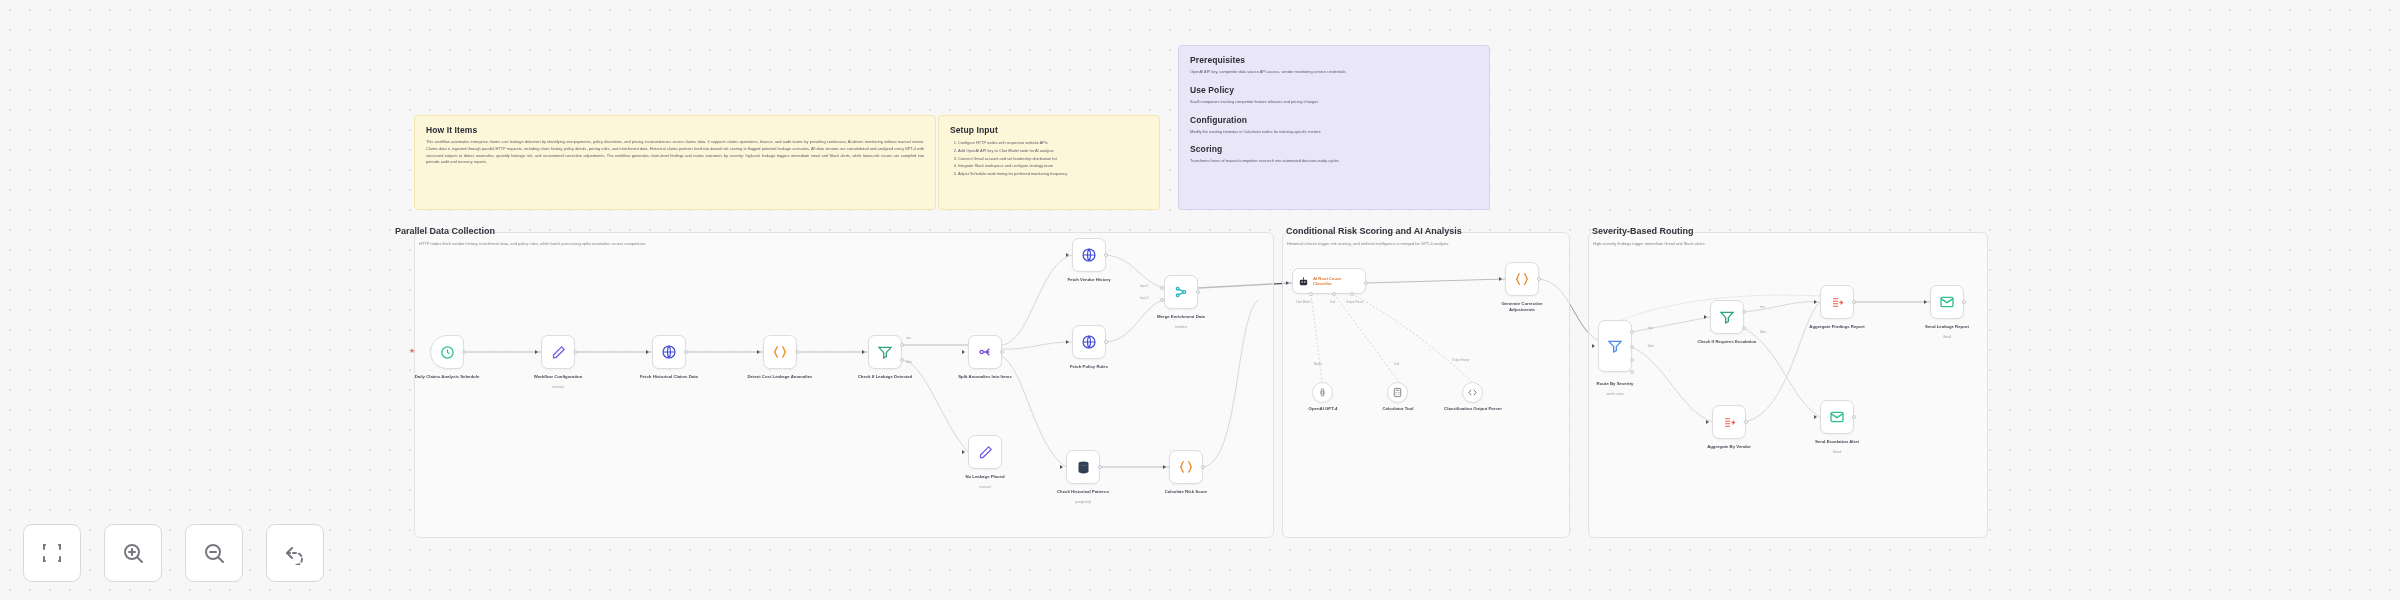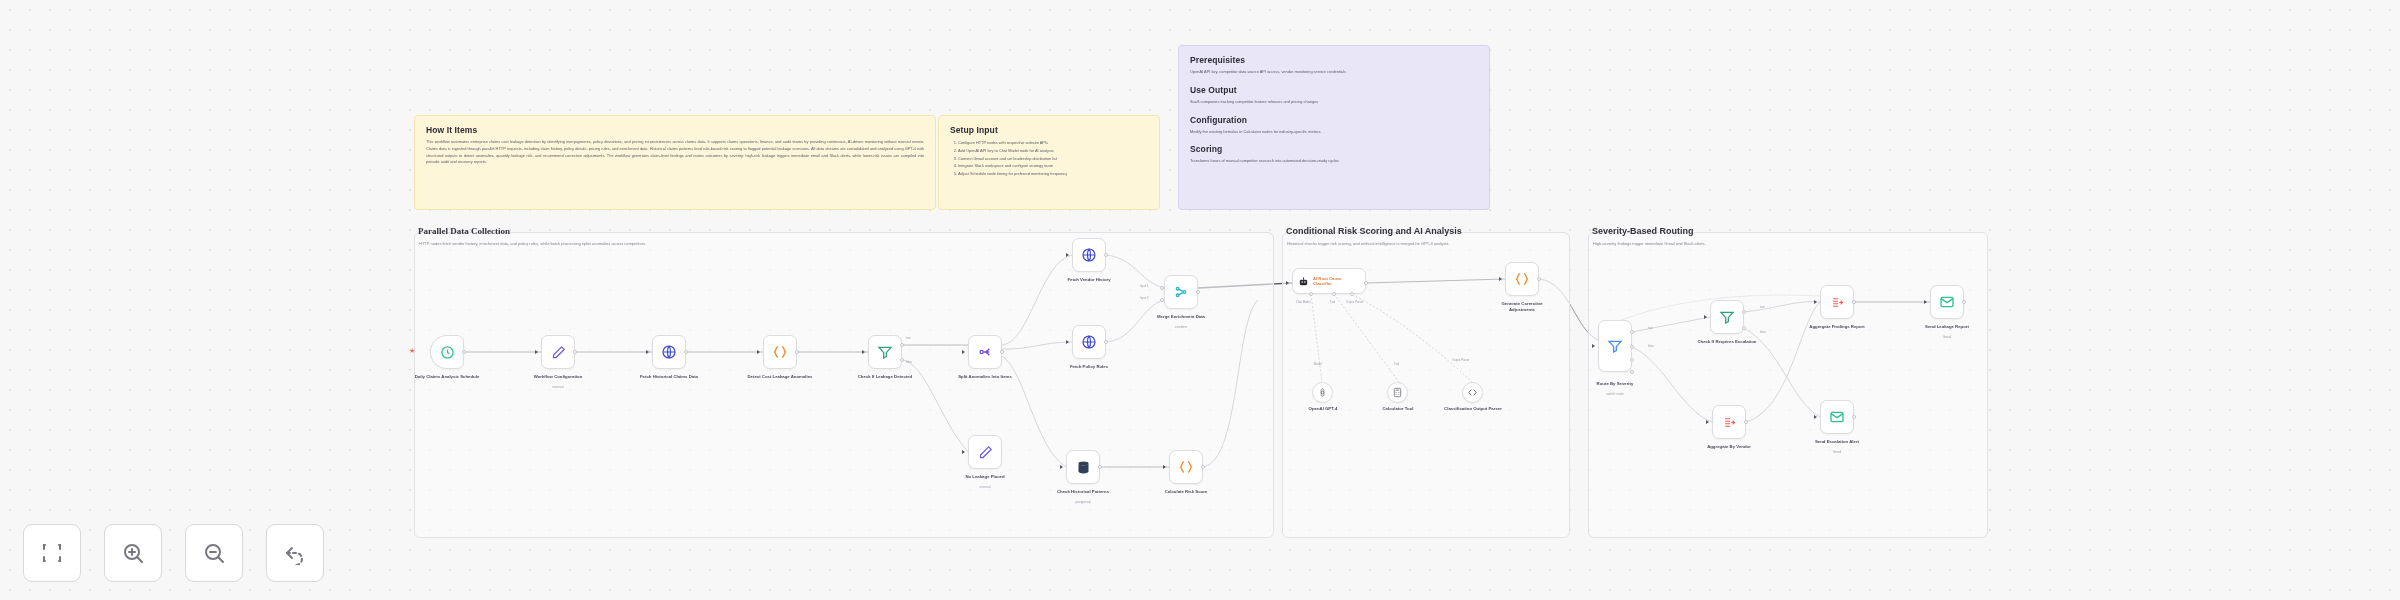--- a/index.html
+++ b/index.html
@@ -239,30 +239,30 @@
       <li>Add OpenAI API key to Chat Model node for AI analysis</li>
       <li>Connect Gmail account and set leadership distribution list</li>
       <li>Integrate Slack workspace and configure strategy team</li>
       <li>Adjust Schedule node timing for preferred monitoring frequency</li>
     </ol>
   </div>
 
   <div class="note note-purple" style="left:1178px; top:45px; width:312px; height:165px;">
     <h3>Prerequisites</h3>
     <p>OpenAI API key, competitor data source API access, vendor monitoring service credentials</p>
-    <h3 class="sub">Use Output</h3>
+    <h3 class="sub">Use Policy</h3>
     <p>SaaS companies tracking competitor feature releases and pricing changes</p>
     <h3 class="sub">Configuration</h3>
     <p>Modify the existing formulas in Calculator nodes for industry-specific metrics</p>
     <h3 class="sub">Scoring</h3>
     <p>Transforms hours of manual competitor research into automated decision-ready cycles</p>
   </div>
 
   <div class="section" style="left:414px; top:232px; width:860px; height:306px;"></div>
-  <div class="section-title" style="left:418px; top:226px;font-family:Liberation Serif, serif;">Parallel Data Collection</div>
+  <div class="section-title" style="left:395px; top:226px;">Parallel Data Collection</div>
   <div class="section-sub" style="left:419px; top:241px;">HTTP nodes fetch vendor history, enrichment data, and policy rules, while batch processing splits anomalies across competitors.</div>
 
   <div class="section" style="left:1282px; top:232px; width:288px; height:306px;"></div>
   <div class="section-title" style="left:1286px; top:226px;">Conditional Risk Scoring and AI Analysis</div>
   <div class="section-sub" style="left:1287px; top:241px;">Historical checks trigger risk scoring, and artificial intelligence is merged for GPT-4 analysis.</div>
 
   <div class="section" style="left:1588px; top:232px; width:400px; height:306px;"></div>
   <div class="section-title" style="left:1592px; top:226px;">Severity-Based Routing</div>
   <div class="section-sub" style="left:1593px; top:241px;">High-severity findings trigger immediate Gmail and Slack alerts.</div>
 

